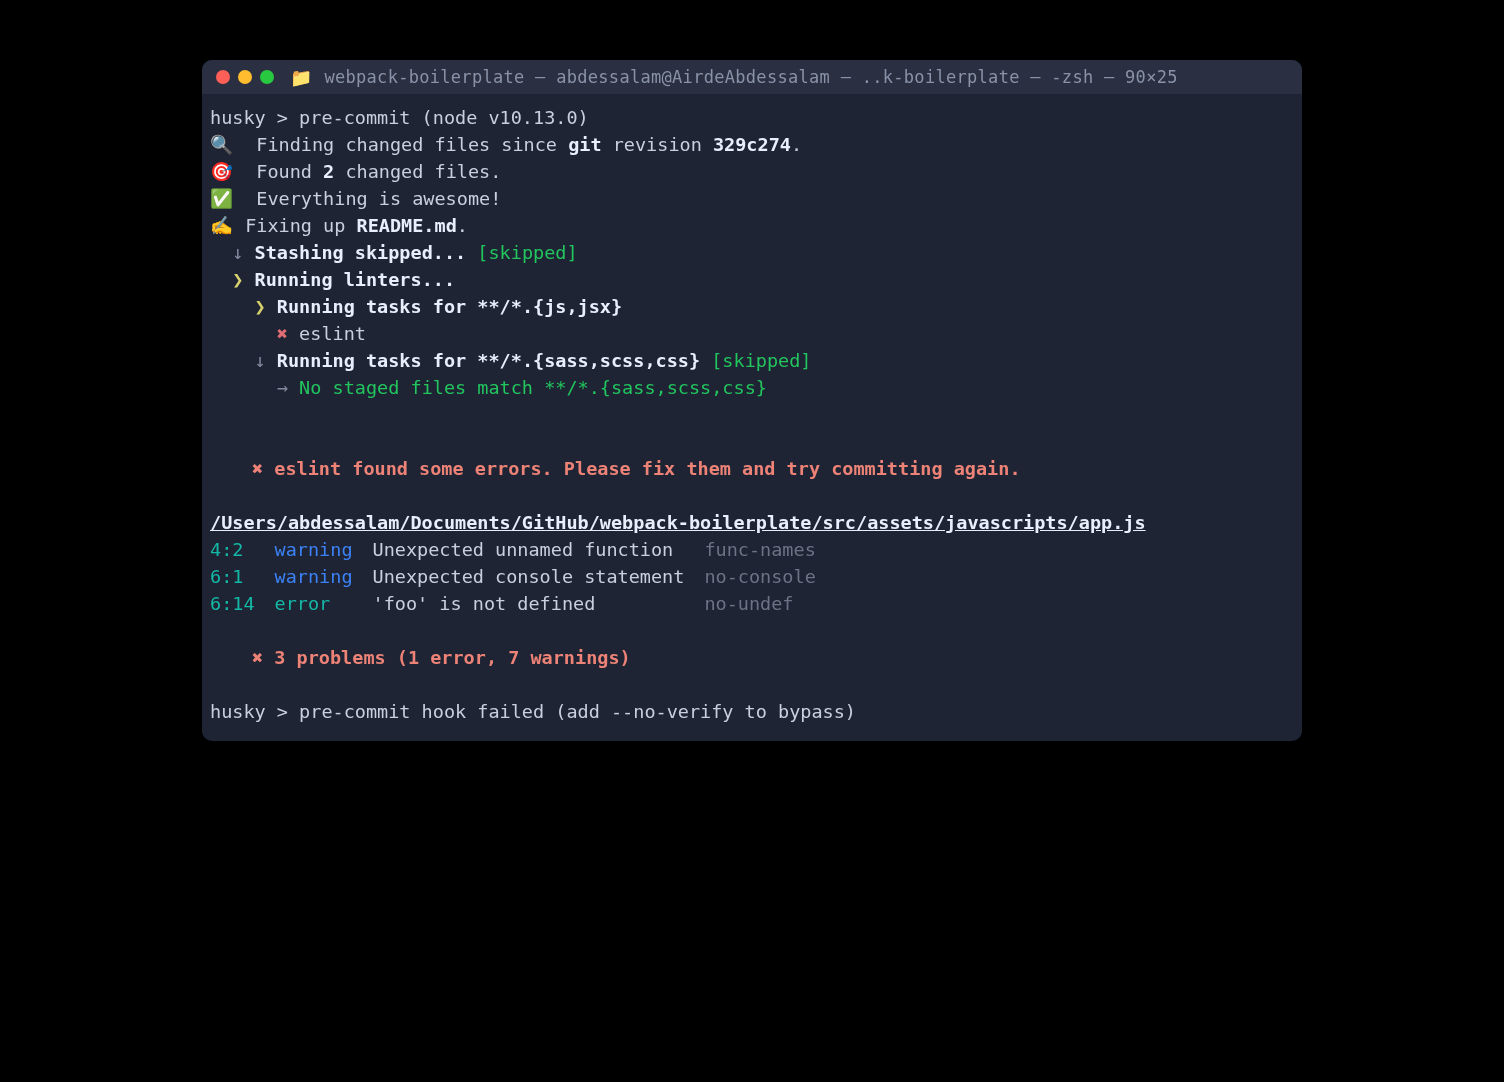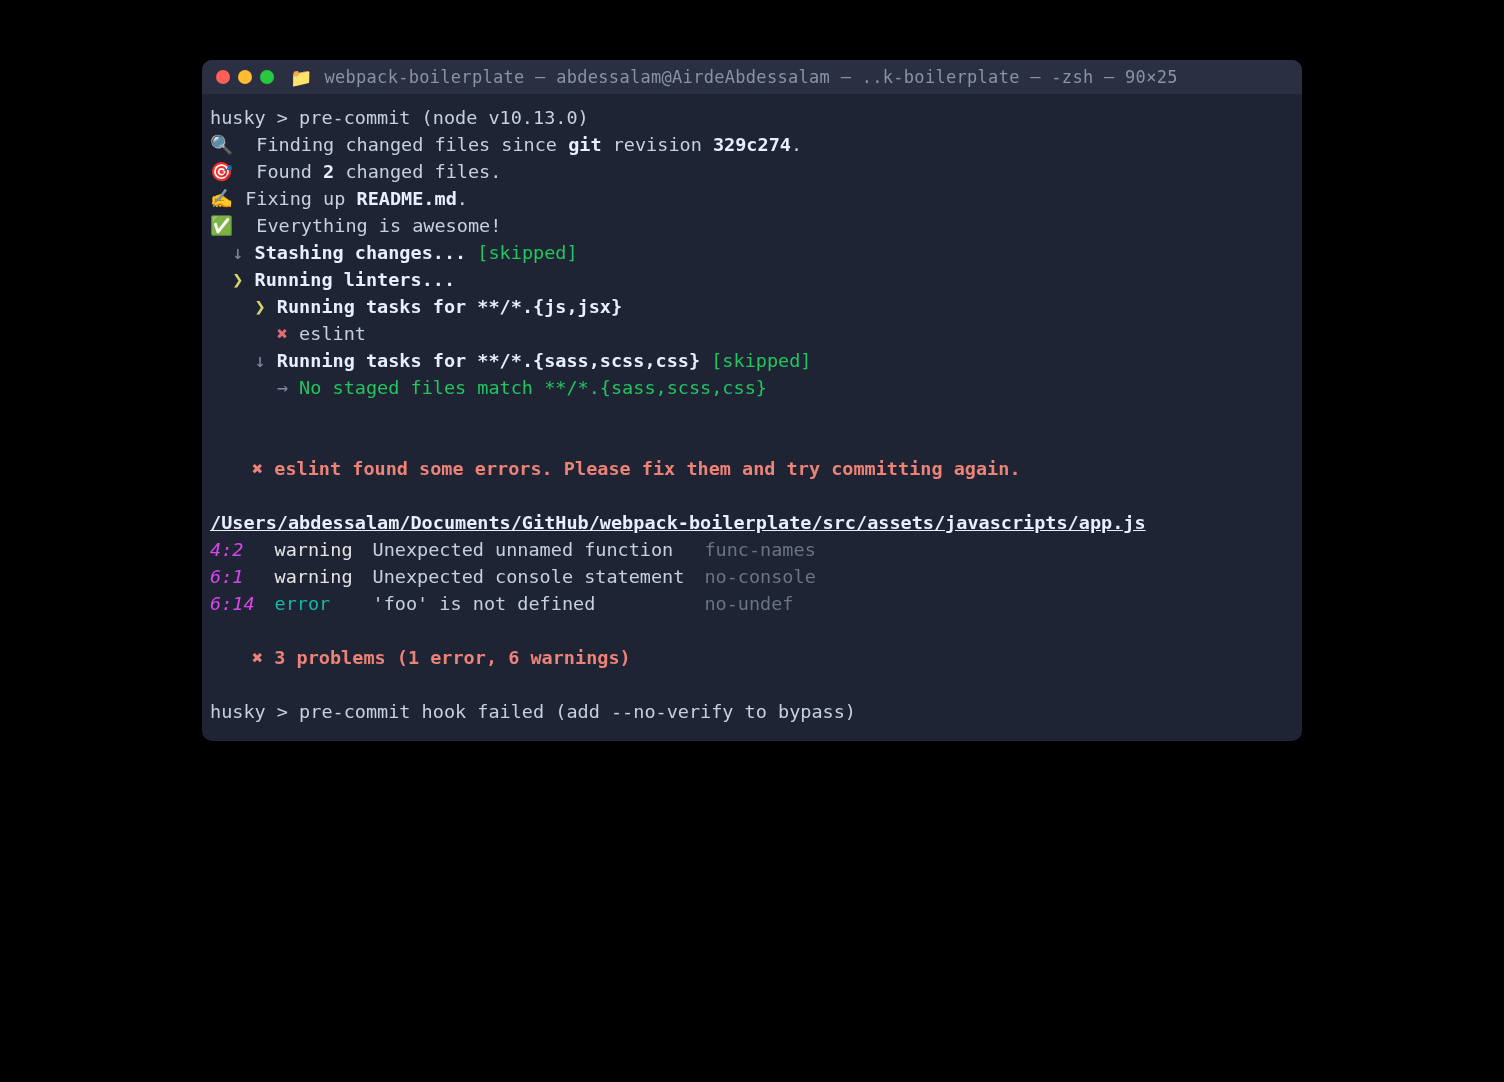--- a/index.html
+++ b/index.html
@@ -76,22 +76,22 @@
       display: table;
     }
     .prob-row {
       display: table-row;
     }
     .prob-cell {
       display: table-cell;
       padding-right: 20px;
       white-space: nowrap;
     }
-    .loc { color: #d946ef; font-style: italic; }
-    .warn { color: #e5e5e5; margin-top: 16px; }
+    .loc { color: #14b8a6; }
+    .warn { color: #3b82f6; margin-top: 16px; }
     .err { color: #14b8a6; }
     .msg { color: #c8d0e0; }
     .rule { color: #6b7385; }
     .spacer { height: 27px; }
     .spacer2 { height: 54px; }
   </style>
 </head>
 <body>
 
 <div class="terminal-window">
@@ -103,25 +103,25 @@
     <span class="title-text">webpack-boilerplate — abdessalam@AirdeAbdessalam — ..k-boilerplate — -zsh — 90×25</span>
   </div>
 
   <div class="terminal-body">
     <div class="line">husky &gt; pre-commit (node v10.13.0)</div>
 
     <div class="line"><span class="emoji">🔍</span><span>  Finding changed files since </span><span class="bold">git</span><span> revision </span><span class="bold">329c274</span><span>.</span></div>
 
     <div class="line"><span class="emoji">🎯</span><span>  Found </span><span class="bold">2</span><span> changed files.</span></div>
 
+    <div class="line"><span class="emoji">✅</span><span>  Everything is awesome!</span></div>
+
     <div class="line"><span class="emoji">✍️</span><span> Fixing up </span><span class="bold">README.md</span><span>.</span></div>
 
-    <div class="line"><span class="emoji">✅</span><span>  Everything is awesome!</span></div>
-
-    <div class="line">  <span class="arrow">↓</span> <span class="bold">Stashing changes...</span> <span class="dim">[skipped]</span></div>
+    <div class="line">  <span class="arrow">↓</span> <span class="bold">Stashing skipped...</span> <span class="dim">[skipped]</span></div>
 
 
     <div class="line">  <span class="chevron">❯</span> <span class="bold">Running linters...</span></div>
 
     <div class="line">    <span class="chevron">❯</span> <span class="bold">Running tasks for **/*.{js,jsx}</span></div>
 
     <div class="line">      <span class="cross-red">✖</span> <span>eslint</span></div>
 
     <div class="line">    <span class="arrow">↓</span> <span class="bold">Running tasks for **/*.{sass,scss,css}</span> <span class="dim">[skipped]</span></div>
 
@@ -151,19 +151,19 @@
       <div class="prob-row">
         <span class="prob-cell loc">6:14</span>
         <span class="prob-cell err">error</span>
         <span class="prob-cell msg">'foo' is not defined</span>
         <span class="prob-cell rule">no-undef</span>
       </div>
     </div>
 
     <div class="spacer"></div>
 
-    <div class="line salmon bold"><span>✖</span><span> 3 problems (1 error, 6 warnings)</span></div>
+    <div class="line salmon bold"><span>✖</span><span> 3 problems (1 error, 7 warnings)</span></div>
 
     <div class="spacer"></div>
 
     <div class="line">husky &gt; pre-commit hook failed (add --no-verify to bypass)</div>
   </div>
 </div>
 
 </body></html>

